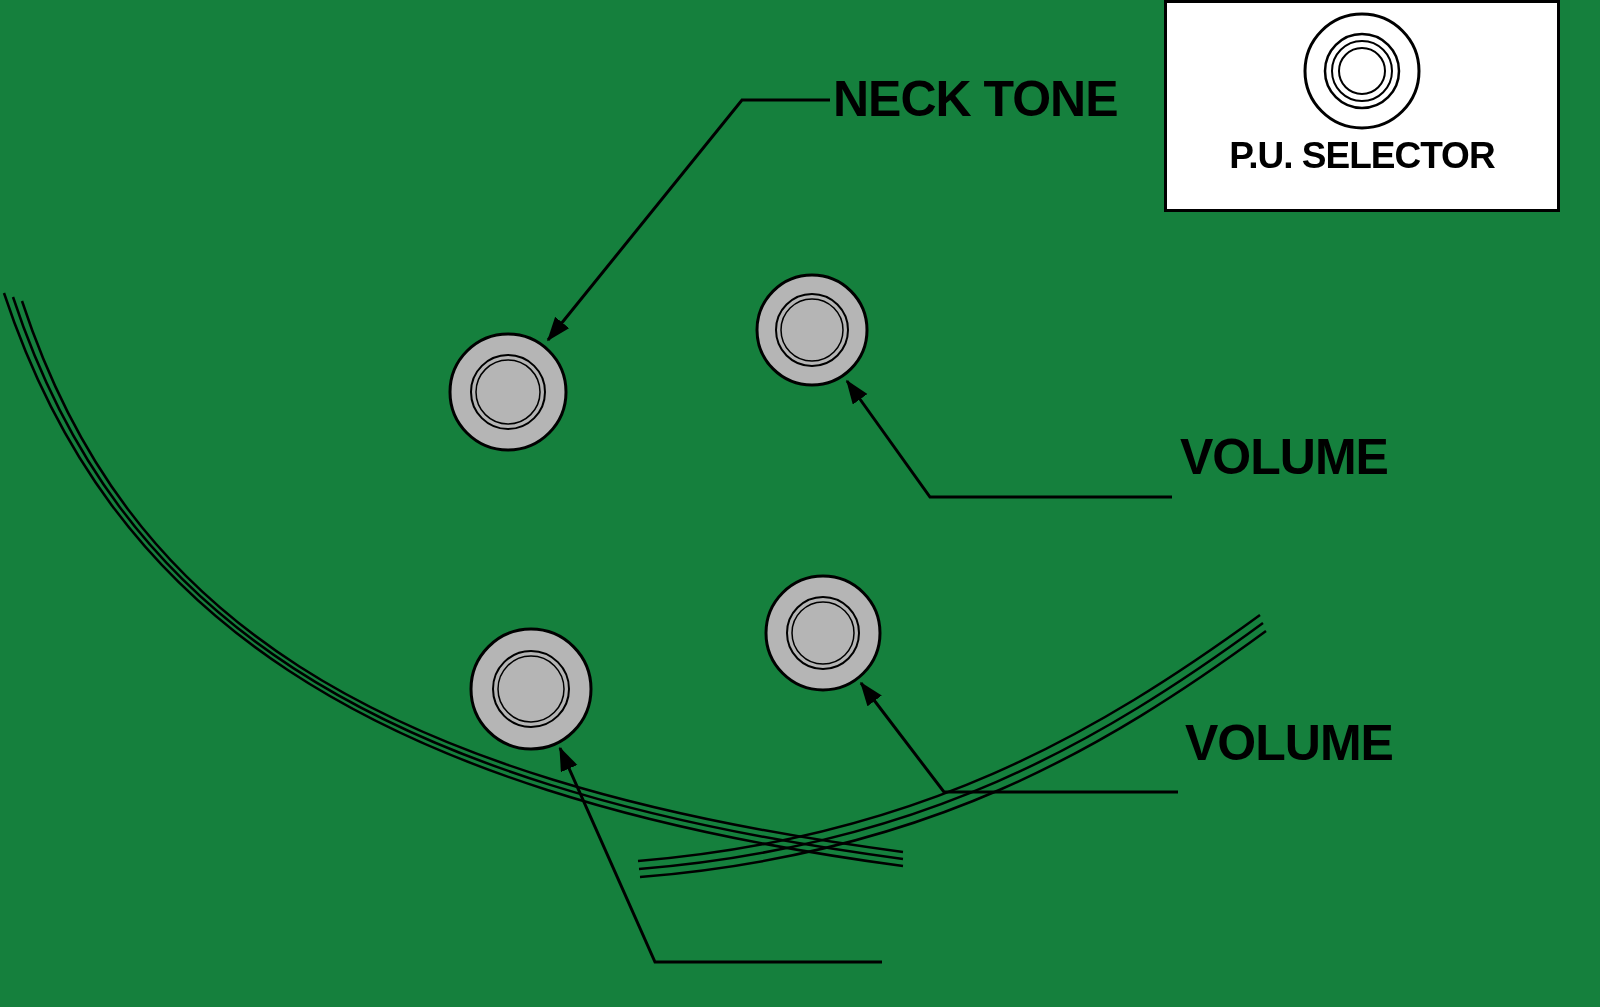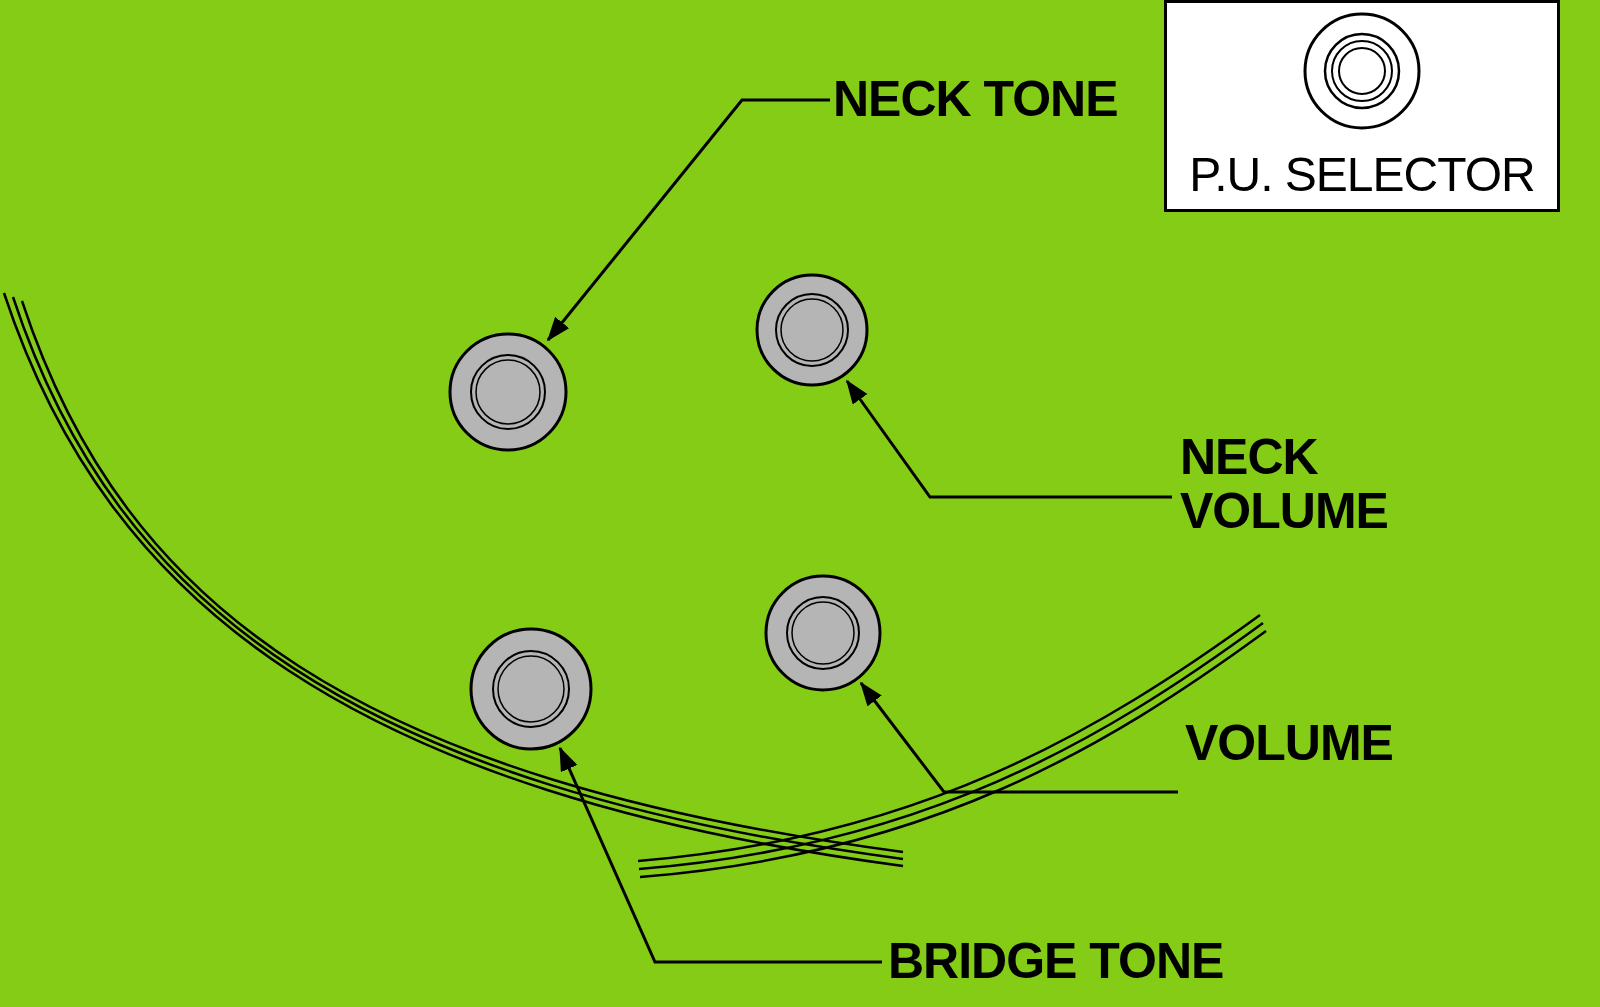--- a/index.html
+++ b/index.html
@@ -4,21 +4,21 @@
 <style>
   html, body {
     margin: 0;
     padding: 0;
     background: #ffffff;
   }
   .canvas {
     position: relative;
     width: 1600px;
     height: 1007px;
-    background: #84cc16;
+    background: #15803d;
     overflow: hidden;
     font-family: "Liberation Sans", sans-serif;
   }
   .diagram-svg {
     position: absolute;
     left: 0;
     top: 0;
     width: 1600px;
     height: 1007px;
   }
@@ -45,25 +45,25 @@
     box-sizing: border-box;
     display: flex;
     flex-direction: column;
     align-items: center;
     justify-content: flex-start;
   }
   .selector-icon {
     margin-top: 6px;
   }
   .selector-label {
-    font-weight: normal;
-    font-size: 48px;
+    font-weight: bold;
+    font-size: 37px;
     letter-spacing: -1px;
     color: #000000;
-    margin-top: 14px;
+    margin-top: 2px;
   }
 </style>
 </head>
 <body>
 
 <div class="canvas">
 
   <svg class="diagram-svg" viewBox="0 0 1600 1007">
     <defs>
       <marker id="arrow" markerWidth="10" markerHeight="8" refX="7.5" refY="3" orient="auto" markerUnits="strokeWidth">
@@ -110,31 +110,27 @@
       <circle cx="531" cy="689" r="38" fill="none" stroke="#000000" stroke-width="2"></circle>
       <circle cx="531" cy="689" r="33" fill="none" stroke="#000000" stroke-width="1.5"></circle>
     </g>
   </svg>
 
   <div class="label label-neck-tone">
     <span>NECK TONE</span>
   </div>
 
   <div class="label label-neck-volume">
-    <div>NECK</div>
     <div>VOLUME</div>
   </div>
 
   <div class="label label-bridge-volume">
     <div>VOLUME</div>
   </div>
 
-  <div class="label label-bridge-tone">
-    <span>BRIDGE TONE</span>
-  </div>
 
   <div class="selector-box">
     <svg class="selector-icon" width="124" height="124" viewBox="0 0 124 124">
       <circle cx="62" cy="62" r="57" fill="#ffffff" stroke="#000000" stroke-width="3"></circle>
       <circle cx="62" cy="62" r="37" fill="none" stroke="#000000" stroke-width="2.5"></circle>
       <circle cx="62" cy="62" r="30" fill="none" stroke="#000000" stroke-width="2"></circle>
       <circle cx="62" cy="62" r="23" fill="none" stroke="#000000" stroke-width="2"></circle>
     </svg>
     <div class="selector-label">P.U. SELECTOR</div>
   </div>

